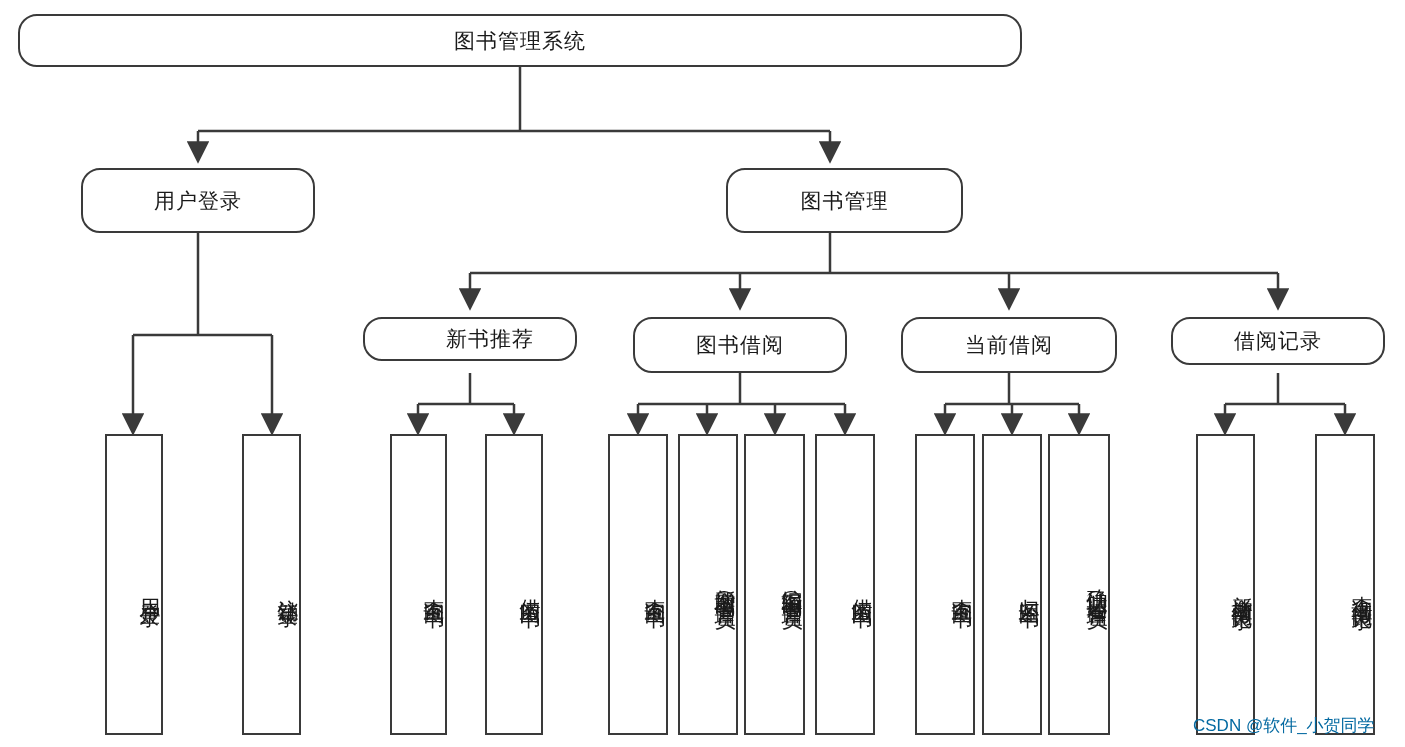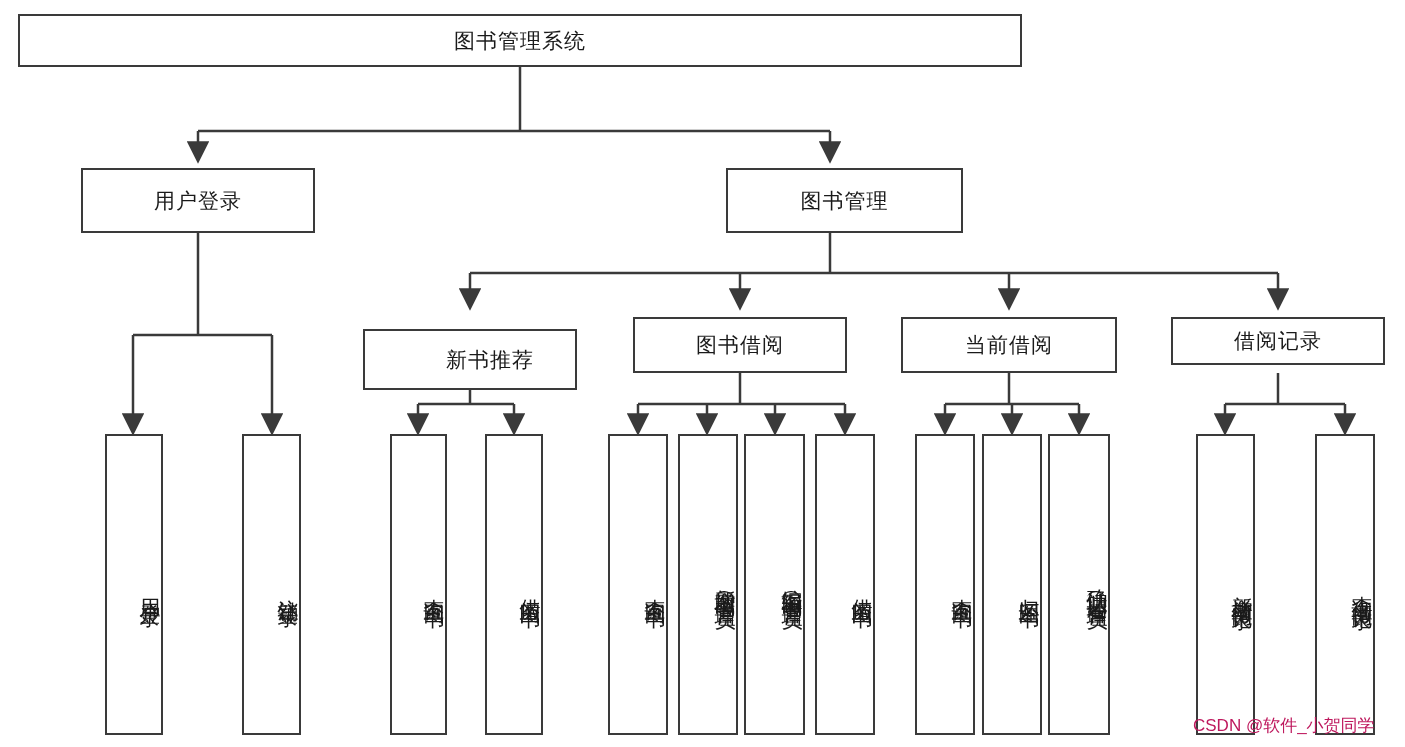--- a/index.html
+++ b/index.html
@@ -23,20 +23,21 @@
     border: 2px solid #3a3a3a;
     background: #ffffff;
     display: flex;
     align-items: center;
     justify-content: center;
     color: #1a1a1a;
   }
   .node.horiz {
     font-size: 21px;
     letter-spacing: 1px;
+    border-radius: 19px;
   }
   .node.vert {
     writing-mode: vertical-rl;
     text-orientation: upright;
     font-size: 21px;
     letter-spacing: 3px;
     line-height: 1;
     align-items: flex-start;
     justify-content: center;
     padding-top: 6px;
@@ -51,21 +52,21 @@
     position: absolute;
     left: 0;
     top: 0;
     width: 1405px;
     height: 747px;
     pointer-events: none;
   }
   .watermark {
     position: absolute;
     font-size: 17px;
-    color: #be185d;
+    color: #0369a1;
     white-space: nowrap;
     letter-spacing: 0px;
   }
 </style>
 </head>
 <body>
 
 <div id="canvas">
 
   <svg class="edges" viewBox="0 0 1405 747">
@@ -116,21 +117,21 @@
       <path d="M 1225 404 L 1225 432" marker-end="url(#arrow)"></path>
       <path d="M 1345 404 L 1345 432" marker-end="url(#arrow)"></path>
     </g>
   </svg>
 
   <div class="node horiz root" style="left:18px; top:14px; width:1004px; height:53px;">图书管理系统</div>
 
   <div class="node horiz" style="left:81px; top:168px; width:234px; height:65px;">用户登录</div>
   <div class="node horiz" style="left:726px; top:168px; width:237px; height:65px;">图书管理</div>
 
-  <div class="node horiz" style="left:363px; top:329px; width:214px; height:61px;padding-left:40px;">新书推荐</div>
+  <div class="node horiz" style="left:363px; top:317px; width:214px; height:44px;padding-left:40px;">新书推荐</div>
   <div class="node horiz" style="left:901px; top:317px; width:216px; height:56px;">当前借阅</div>
   <div class="node horiz" style="left:633px; top:317px; width:214px; height:56px;">图书借阅</div>
   <div class="node horiz" style="left:1171px; top:317px; width:214px; height:48px;">借阅记录</div>
 
   <div class="node vert" style="left:105px; top:434px; width:58px; height:301px;">用户登录</div>
   <div class="node vert" style="left:242px; top:434px; width:59px; height:301px;">注销登录</div>
 
   <div class="node vert" style="left:390px; top:434px; width:57px; height:301px;">查询图书</div>
   <div class="node vert" style="left:485px; top:434px; width:58px; height:301px;">借阅图书</div>
 

